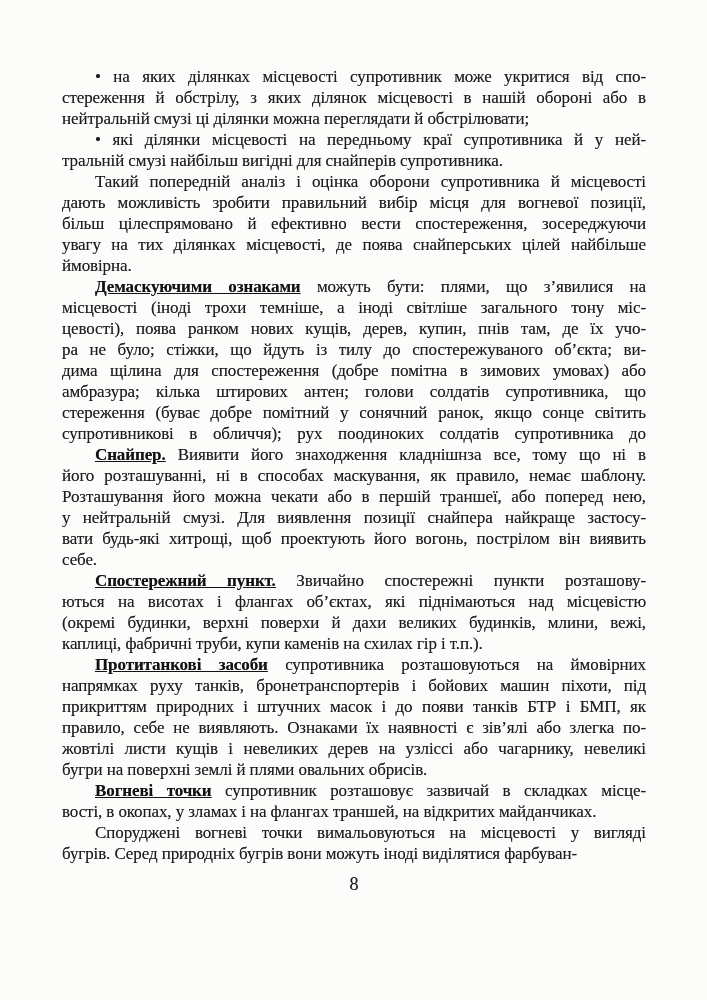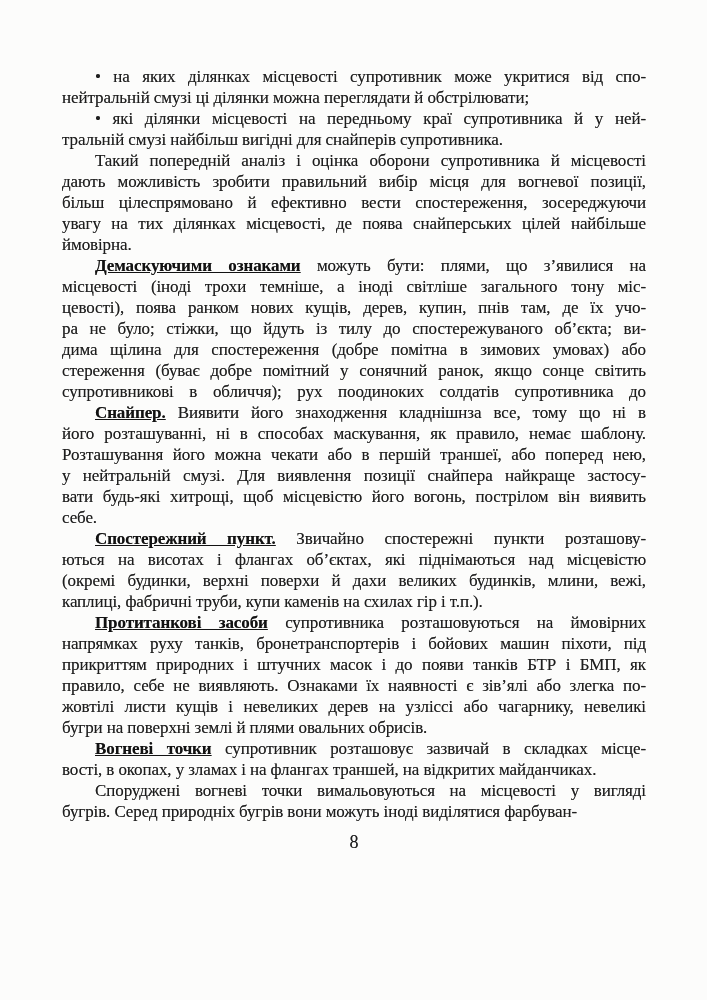--- a/index.html
+++ b/index.html
@@ -34,40 +34,42 @@
     color: #1e1e1e;
     text-shadow: 0 0 0.5px rgba(25,25,25,0.55);
   }
 </style>
 </head>
 <body>
 
 <div class="page">
   <div class="text-block">
       <div class="line first"><span>• на яких ділянках місцевості супротивник може укритися від спо-</span></div>
+      <div class="line"><span>стереження й обстрілу, з яких ділянок місцевості в нашій обороні або в</span></div>
       <div class="line last"><span>нейтральній смузі ці ділянки можна переглядати й обстрілювати;</span></div>
       <div class="line first"><span>• які ділянки місцевості на передньому краї супротивника й у ней-</span></div>
       <div class="line last"><span>тральній смузі найбільш вигідні для снайперів супротивника.</span></div>
       <div class="line first"><span>Такий попередній аналіз і оцінка оборони супротивника й місцевості</span></div>
       <div class="line"><span>дають можливість зробити правильний вибір місця для вогневої позиції,</span></div>
       <div class="line"><span>більш цілеспрямовано й ефективно вести спостереження, зосереджуючи</span></div>
       <div class="line"><span>увагу на тих ділянках місцевості, де поява снайперських цілей найбільше</span></div>
       <div class="line last"><span>ймовірна.</span></div>
       <div class="line first"><span class="bold">Демаскуючими ознаками</span><span> можуть бути: плями, що з’явилися на</span></div>
       <div class="line"><span>місцевості (іноді трохи темніше, а іноді світліше загального тону міс-</span></div>
       <div class="line"><span>цевості), поява ранком нових кущів, дерев, купин, пнів там, де їх учо-</span></div>
       <div class="line"><span>ра не було; стіжки, що йдуть із тилу до спостережуваного об’єкта; ви-</span></div>
       <div class="line"><span>дима щілина для спостереження (добре помітна в зимових умовах) або</span></div>
+      <div class="line"><span>амбразура; кілька штирових антен; голови солдатів супротивника, що</span></div>
       <div class="line"><span>стереження (буває добре помітний у сонячний ранок, якщо сонце світить</span></div>
       <div class="line"><span>супротивникові в обличчя); рух поодиноких солдатів супротивника до</span></div>
       <div class="line first"><span class="bold">Снайпер.</span><span> Виявити його знаходження кладнішнза все, тому що ні в</span></div>
       <div class="line"><span>його розташуванні, ні в способах маскування, як правило, немає шаблону.</span></div>
       <div class="line"><span>Розташування його можна чекати або в першій траншеї, або поперед нею,</span></div>
       <div class="line"><span>у нейтральній смузі. Для виявлення позиції снайпера найкраще застосу-</span></div>
-      <div class="line"><span>вати будь-які хитрощі, щоб місцевістю його вогонь, пострілом він виявить</span></div>
+      <div class="line"><span>вати будь-які хитрощі, щоб проектують його вогонь, пострілом він виявить</span></div>
       <div class="line last"><span>себе.</span></div>
       <div class="line first"><span class="bold">Спостережний пункт.</span><span> Звичайно спостережні пункти розташову-</span></div>
       <div class="line"><span>ються на висотах і флангах об’єктах, які піднімаються над місцевістю</span></div>
       <div class="line"><span>(окремі будинки, верхні поверхи й дахи великих будинків, млини, вежі,</span></div>
       <div class="line last"><span>каплиці, фабричні труби, купи каменів на схилах гір і т.п.).</span></div>
       <div class="line first"><span class="bold">Протитанкові засоби</span><span> супротивника розташовуються на ймовірних</span></div>
       <div class="line"><span>напрямках руху танків, бронетранспортерів і бойових машин піхоти, під</span></div>
       <div class="line"><span>прикриттям природних і штучних масок і до появи танків БТР і БМП, як</span></div>
       <div class="line"><span>правило, себе не виявляють. Ознаками їх наявності є зів’ялі або злегка по-</span></div>
       <div class="line"><span>жовтілі листи кущів і невеликих дерев на узліссі або чагарнику, невеликі</span></div>

